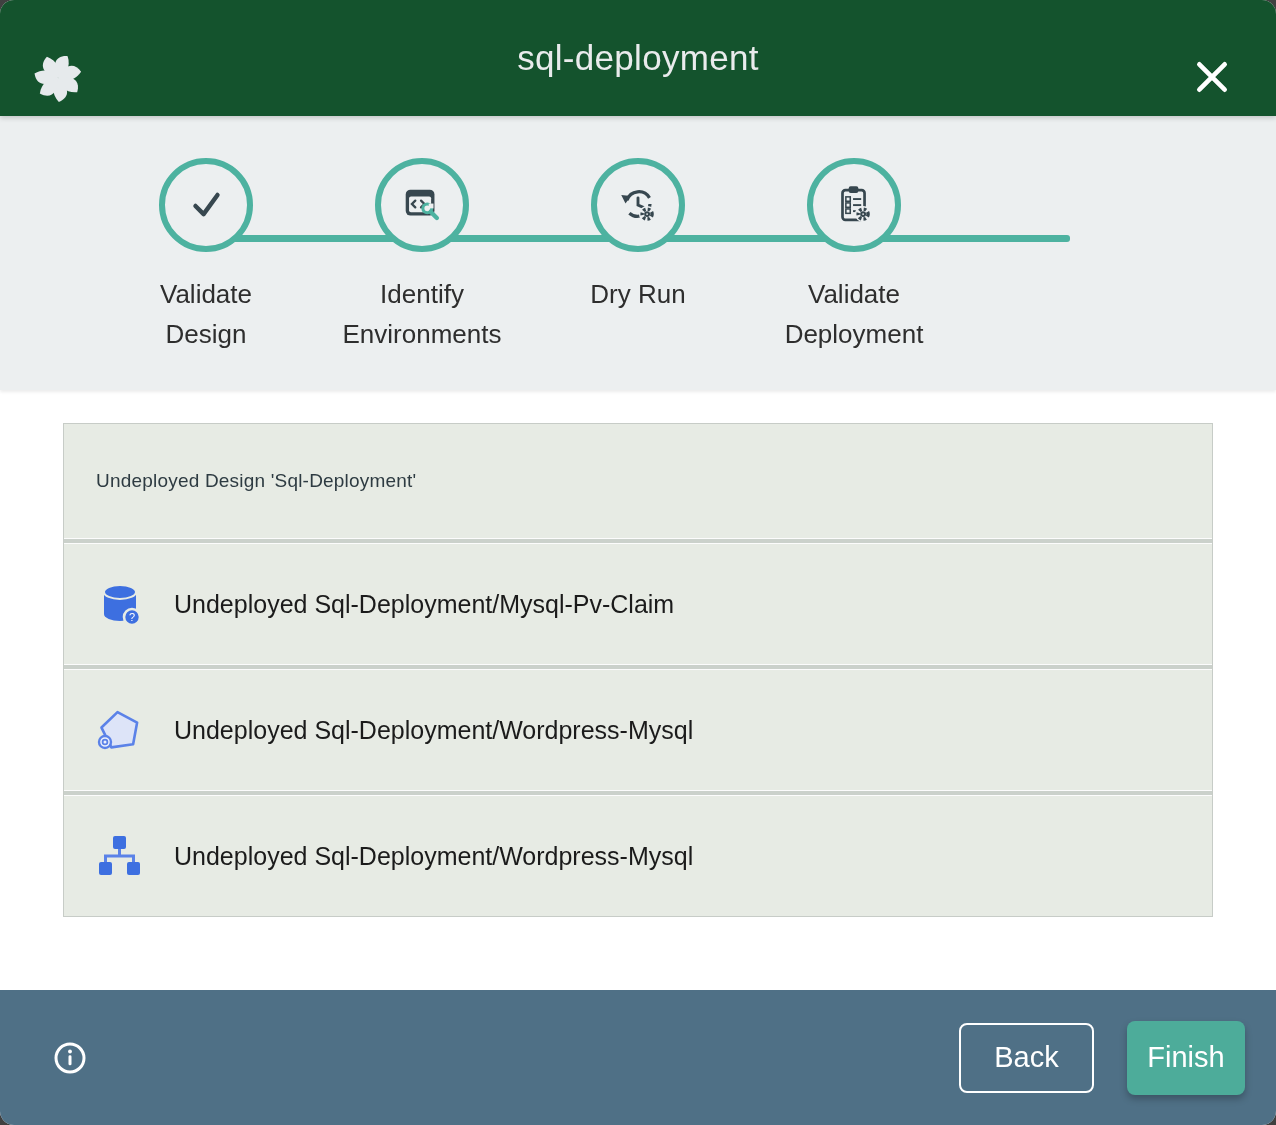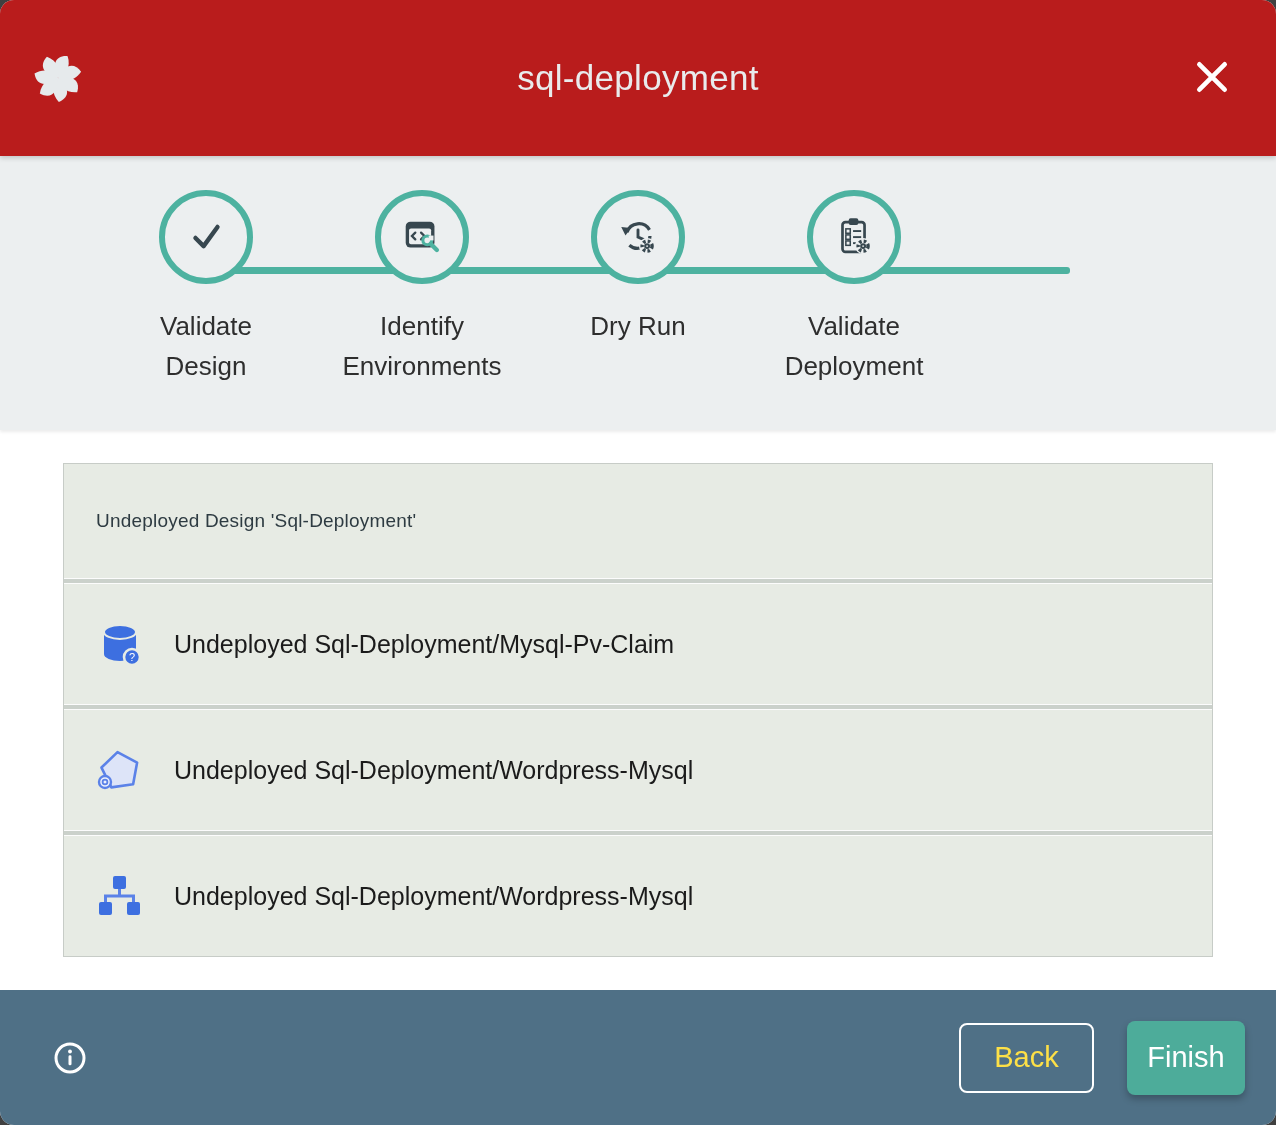--- a/index.html
+++ b/index.html
@@ -1,30 +1,30 @@
 <!DOCTYPE html>
 <html><head>
 <meta charset="utf-8">
 <style>
   html,body{margin:0;padding:0;background:#404040;font-family:"Liberation Sans",sans-serif;}
   .dialog{width:1276px;height:1125px;border-radius:14px;overflow:hidden;background:#fff;
           display:flex;flex-direction:column;position:relative;}
 
   
-  .titlebar{height:156px;background:#b91c1c;position:relative;flex:0 0 auto;
+  .titlebar{height:116px;background:#14532d;position:relative;flex:0 0 auto;
             display:flex;align-items:center;box-shadow:0 2px 5px rgba(0,0,0,.18);z-index:3;}
   .logo{position:absolute;left:30px;top:50px;width:56px;height:56px;}
   .title{position:absolute;left:0;right:0;text-align:center;color:#E9EBEC;font-size:35px;
          letter-spacing:.3px;}
   .close-btn{position:absolute;right:44px;top:58px;width:40px;height:40px;cursor:pointer;
              display:flex;align-items:center;justify-content:center;background:none;border:none;padding:0;}
 
   
   .stepper{height:274px;background:#ECEFF0;flex:0 0 auto;box-shadow:0 2px 3px rgba(0,0,0,.08);z-index:2;}
-  .steps{position:relative;width:1080px;margin:0 auto;padding-top:34px;display:flex;}
+  .steps{position:relative;width:1080px;margin:8px auto;padding-top:34px;display:flex;}
   .track{position:absolute;top:111px;left:108px;right:108px;height:7px;background:#4DB2A0;border-radius:3px;}
   .step{width:216px;display:flex;flex-direction:column;align-items:center;position:relative;z-index:1;}
   .circle{width:82px;height:82px;border:6px solid #4DB2A0;border-radius:50%;background:#ECEFF0;
           display:flex;align-items:center;justify-content:center;}
   .step.current .circle{background:#CBD7DC;}
   .step-label{margin-top:22px;font-size:26px;line-height:40px;color:#2E2E2E;text-align:center;width:176px;}
 
   
   .main{flex:1;background:#fff;padding:33px 63px 0 63px;}
   .panel{border:1px solid #C7CCC7;}
@@ -33,21 +33,21 @@
   .divider{height:4px;background:#CBD1CB;border-top:1px solid #FCFCFC;border-bottom:1px solid #FCFCFC;}
   .item{background:#E7EBE4;height:120px;display:flex;align-items:center;padding:0 32px;}
   .item-icon{width:48px;height:48px;margin-right:30px;flex:0 0 auto;}
   .item-text{font-size:25px;color:#1B1B1B;}
 
   
   .footer{height:135px;background:#4F7086;flex:0 0 auto;display:flex;align-items:center;
           padding:0 31px 0 52px;}
   .spacer{flex:1;}
   .btn{font-family:"Liberation Sans",sans-serif;font-size:29px;border-radius:8px;cursor:pointer;}
-  .btn-back{width:135px;height:70px;background:transparent;border:2px solid #fff;color:#fde047;}
+  .btn-back{width:135px;height:70px;background:transparent;border:2px solid #fff;color:#ffffff;}
   .btn-finish{width:118px;height:74px;background:#4DAC9A;border:none;color:#fff;margin-left:33px;
               box-shadow:0 4px 7px rgba(0,0,0,.25);}
   .info-btn{background:none;border:none;padding:0;cursor:pointer;width:36px;height:36px;}
 </style>
 </head>
 <body>
 
 <div class="dialog">
 
   <div class="titlebar">

